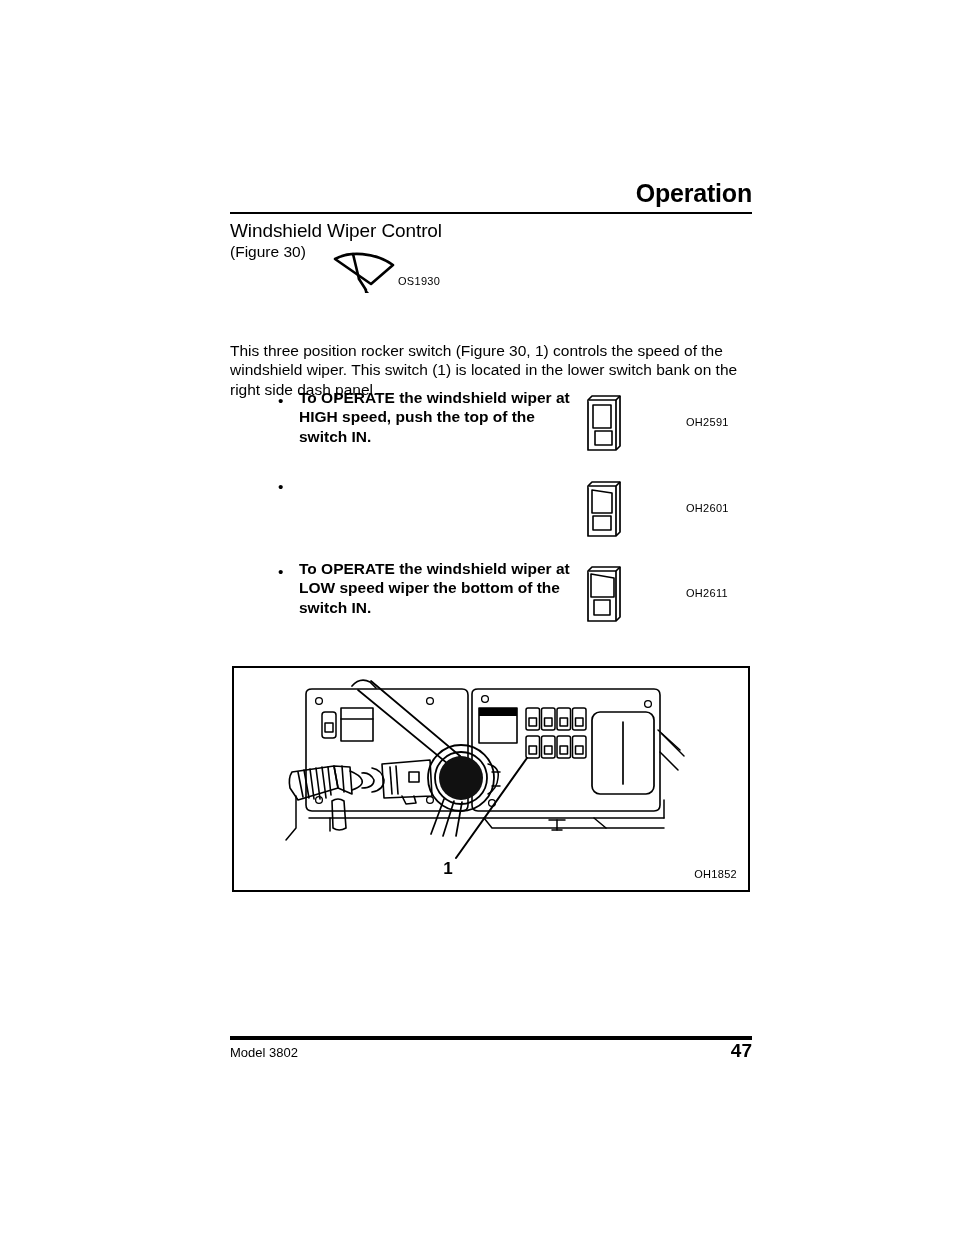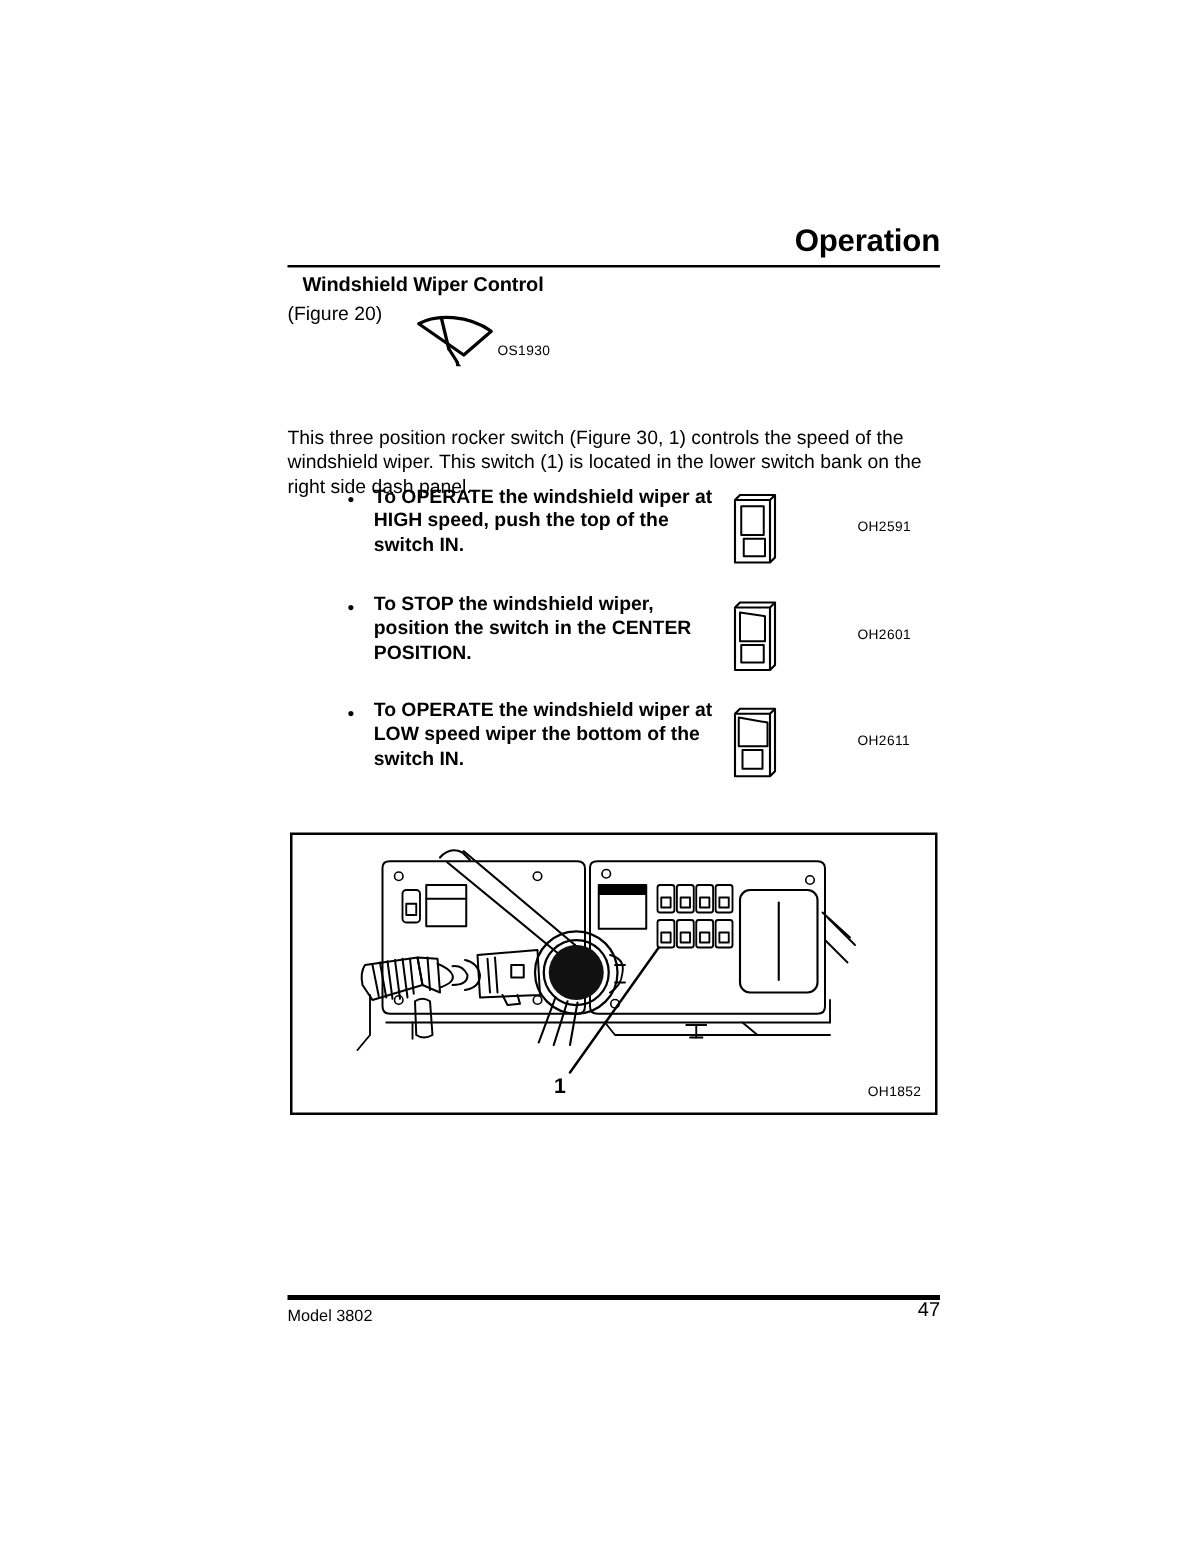--- a/index.html
+++ b/index.html
@@ -42,24 +42,23 @@
     width: 522px;
     height: 2px;
     background: #000;
   }
 
   
   .section-title {
     position: absolute;
     left: 230px;
     top: 220px;
-    font-size: 16px;
-    font-weight: bold;
+    font-size: 19px;
+    font-weight: normal;
     letter-spacing: -0.1px;
-    margin-left: 12px;
   }
   .figure-ref {
     position: absolute;
     left: 230px;
     top: 243px;
     font-size: 15.5px;
   }
 
   
   .wiper-symbol {
@@ -183,34 +182,34 @@
     left: 230px;
     top: 1045px;
     font-size: 13px;
   }
   .footer-page {
     position: absolute;
     left: 230px;
     top: 1040px;
     width: 522px;
     text-align: right;
-    font-size: 16px;
-    font-weight: normal;
+    font-size: 19px;
+    font-weight: bold;
   }
 </style>
 </head>
 <body>
 
 <div class="page">
 
   <div class="running-head">Operation</div>
   <div class="head-rule"></div>
 
   <div class="section-title">Windshield Wiper Control</div>
-  <div class="figure-ref">(Figure 20)</div>
+  <div class="figure-ref">(Figure 30)</div>
 
   <div class="wiper-symbol">
     <svg viewBox="0 0 72 48" width="72" height="48" aria-hidden="true">
       <g fill="none" stroke="#000" stroke-width="2.6" stroke-linejoin="round" stroke-linecap="round">
         <path d="M6 11 C20 3, 46 4, 64 17 L42 36 L6 11 Z"></path>
         <path d="M24 6 L30 31"></path>
         <path d="M30 31 L37 42"></path>
       </g>
       <g fill="#000">
         <path d="M35 39 L40 45 L36 45 Z"></path>
@@ -240,21 +239,20 @@
 
             <path d="M14 41 L31 41 L31 55 L14 55 Z"></path>
           </g>
         </svg>
       </div>
       <div class="sw-code">OH2591</div>
     </div>
 
     <div class="bullet-row r2">
       <div class="bullet-dot">•</div>
-      <div class="bullet-text">To STOP the windshield wiper, position the switch in the CENTER POSITION.</div>
       <div class="switch-art">
         <svg viewBox="0 0 46 64" width="46" height="64" aria-hidden="true">
           <g fill="#fff" stroke="#000" stroke-width="1.7" stroke-linejoin="round">
             <path d="M7 10 L11 6 L39 6 L39 56 L35 60 L7 60 Z"></path>
             <path d="M7 10 L35 10 L35 60"></path>
             <path d="M35 10 L39 6"></path>
           </g>
           <g fill="#fff" stroke="#000" stroke-width="1.6" stroke-linejoin="round">
 
             <path d="M11 14 L31 17 L31 37 L11 37 Z"></path>

